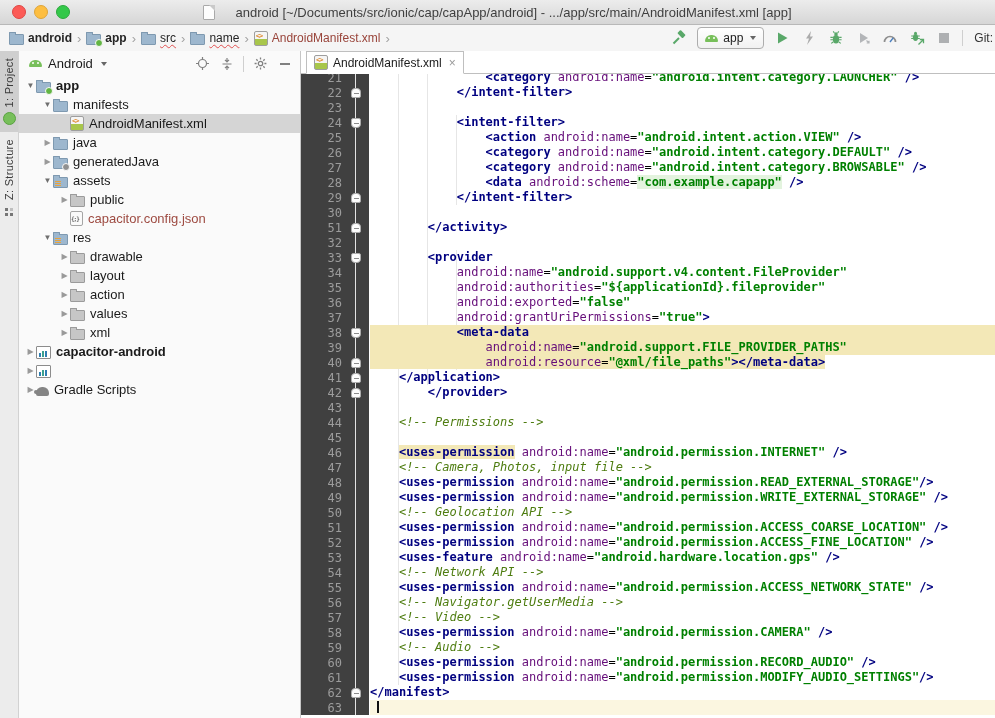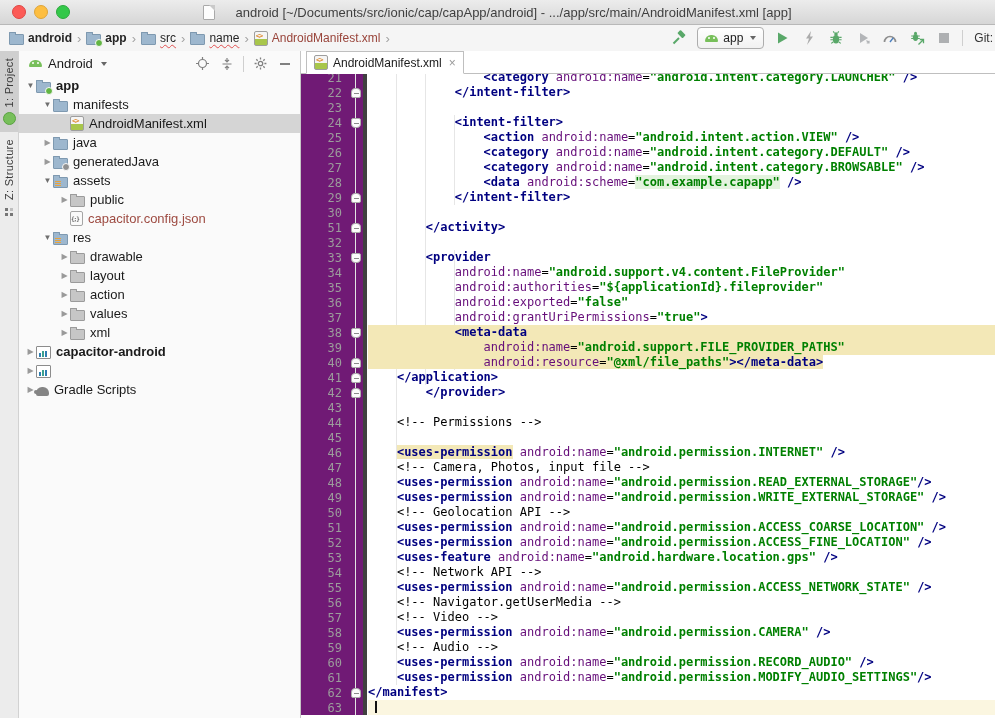--- a/index.html
+++ b/index.html
@@ -84,41 +84,41 @@
 
   
   .editor{flex:1;display:flex;flex-direction:column;overflow:hidden;background:#fff;}
   .tabbar{height:22px;background:#FFF;border-bottom:1px solid #BFBFBF;display:flex;align-items:flex-end;flex:0 0 auto;}
   .tab{height:21px;margin-left:5px;margin-bottom:-1px;background:#FFF;border:1px solid #BFBFBF;border-bottom:1px solid #FFF;
        display:flex;align-items:center;gap:5px;padding:0 7px;font-size:12px;color:#1A1A1A;}
   .tab-close{color:#9A9A9A;font-size:12px;line-height:1;margin-left:2px;}
 
   .editor-body{flex:1;overflow:hidden;position:relative;}
   .editor-scroll{display:flex;margin-top:-4px;}
-  .gutter{width:62px;flex:0 0 auto;background:#701a75;border-right:4px solid #404040;}
+  .gutter{width:62px;flex:0 0 auto;background:#404040;border-right:6px solid #404040;}
   .g-row{height:15px;display:flex;align-items:center;}
   .g-num{flex:1;text-align:right;padding-right:7px;font:12px "DejaVu Sans Mono",monospace;color:#9C9C9C;}
   .g-fold{width:14px;height:15px;position:relative;background:linear-gradient(90deg,transparent 6px,#E3E3E3 6px,#E3E3E3 7px,transparent 7px);}
   .fold-box{position:absolute;left:2px;top:3px;width:8px;height:8px;background:#FCFCFC;border:1px solid #ADADAD;border-radius:2px;}
   .fold-box.open{border-radius:2px 2px 4px 4px;}
   .fold-box.close{border-radius:4px 4px 2px 2px;}
   .fold-box::before{content:"";position:absolute;left:1.5px;top:3.5px;width:5px;height:1px;background:#8A8A8A;}
 
   .code-area{flex:1;position:relative;padding-left:1px;}
   .guide{position:absolute;width:1px;background:#E6E6E6;z-index:0;}
   .code-line{height:15px;line-height:15px;white-space:pre;font:12px "DejaVu Sans Mono",monospace;color:#000;position:relative;z-index:1;}
   .code-line.hl-full{background:#F3E8B7;}
   .code-line.caret-line{background:#FBF6E0;}
   .hl-wrap{background:#F3E8B7;}
   .seg-t{color:#000080;font-weight:bold;text-align:center;}
   .seg-a{color:#660E7A;}
   .seg-v{color:#008000;font-weight:bold;}
   .seg-vh{color:#008000;font-weight:bold;background:#E3F3DE;}
   .seg-th{color:#000080;font-weight:bold;background:#F3E8B7;}
-  .seg-c{color:#000000;}
+  .seg-c{color:#4d7c0f;font-style:italic;}
   .caret{display:inline-block;width:2px;height:12px;background:#111;vertical-align:-2px;margin-left:7px;}
 
   svg{display:block;}
 </style>
 </head>
 <body>
 
 <div class="window">
 
   <div class="titlebar">

